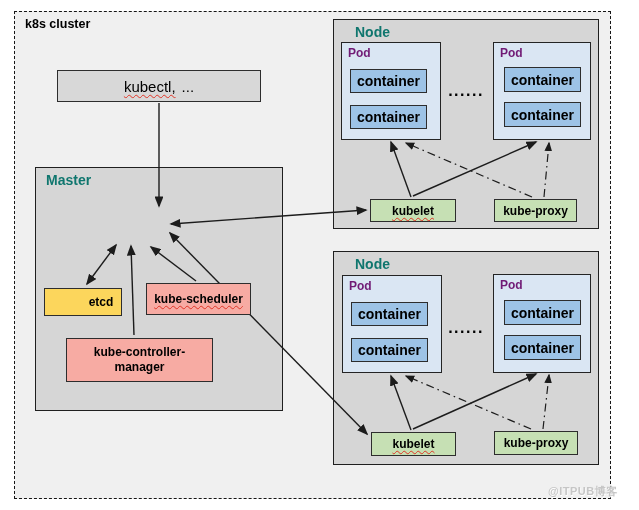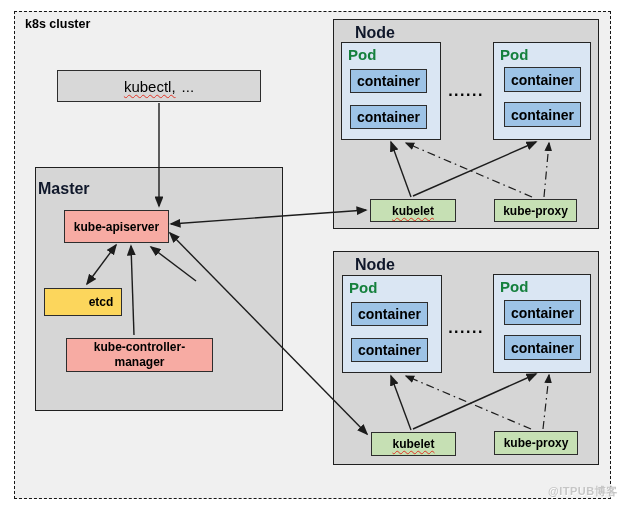--- a/index.html
+++ b/index.html
@@ -15,39 +15,39 @@
   }
   .cluster-label{
     position:absolute;left:10px;top:5px;font-weight:bold;font-size:12.5px;color:#000;
   }
   
   .panel{
     position:absolute;background:var(--panel-gray,#d6d6d6);
     border:1.4px solid #1f1f1f;box-sizing:border-box;
   }
   .panel-label{
-    position:absolute;font-weight:bold;font-size:16px;color:#0f172a;
+    position:absolute;font-weight:bold;font-size:14px;color:#0f766e;
   }
   
   .box{
     position:absolute;display:flex;align-items:center;justify-content:center;
     border:1.2px solid #2d2d2d;box-sizing:border-box;
     font-weight:bold;font-size:12px;color:#000;z-index:10;text-align:center;
   }
   .client{background:#d8d8d8;font-weight:normal;font-size:15px;border:1.4px solid #2d2d2d;}
   .client .seg{margin:0 3px;}
   .red{background:var(--box-red,#f7aba3);}
   .yellow{background:var(--box-yellow,#fcd65c);padding-left:36px;}
   .green{background:var(--box-green,#c6e0b4);}
   .blue{background:var(--box-blue,#9dc3e6);font-size:14px;}
   .pod{
     position:absolute;background:var(--pod-blue,#dae6f3);
     border:1.2px solid #242424;box-sizing:border-box;
   }
-  .pod-label{position:absolute;left:6px;top:3px;font-weight:bold;font-size:15px;color:#15803d;}
+  .pod-label{position:absolute;left:6px;top:3px;font-weight:bold;font-size:12px;color:#701a75;}
   .wrap-inner{width:104px;line-height:15px;}
   .dots{
     position:absolute;z-index:10;font-weight:bold;font-size:16px;color:#000;
     letter-spacing:1.5px;width:60px;text-align:center;
   }
   .misspelled{
     text-decoration-line:underline;text-decoration-style:wavy;
     text-decoration-color:#e03426;text-decoration-thickness:1px;
     text-underline-offset:2px;text-decoration-skip-ink:none;
   }
@@ -68,24 +68,26 @@
   <div class="cluster">
     <div class="cluster-label">k8s cluster</div>
   </div>
 
   <div class="box client" style="left:57px;top:70px;width:204px;height:32px;">
     <span class="seg misspelled">kubectl,</span>
     <span class="seg">...</span>
   </div>
 
   <div class="panel" style="left:35px;top:167px;width:248px;height:244px;">
-    <div class="panel-label" style="left:2px;top:4px;margin-top:8px;">Master</div>
-    <div class="box red" style="left:28px;top:42px;width:105px;height:33px;">kube-apiserver</div>
+    <div class="panel-label" style="left:10px;top:4px;">Master</div>
     <div class="box yellow" style="left:8px;top:120px;width:78px;height:28px;">etcd</div>
-    <div class="box red" style="left:30px;top:170px;width:147px;height:34px;">
+    <div class="box red" style="left:110px;top:115px;width:105px;height:32px;">
+      <span class="misspelled">kube-scheduler</span>
+    </div>
+    <div class="box red" style="left:30px;top:170px;width:147px;height:44px;">
       <span class="wrap-inner">kube-controller-manager</span>
     </div>
   </div>
 
   <div class="panel" style="left:333px;top:19px;width:266px;height:210px;">
     <div class="panel-label" style="left:21px;top:4px;">Node</div>
 
     <div class="pod" style="left:7px;top:22px;width:100px;height:98px;">
       <div class="pod-label">Pod</div>
       <div class="box blue" style="left:8px;top:26px;width:77px;height:24px;">container</div>

